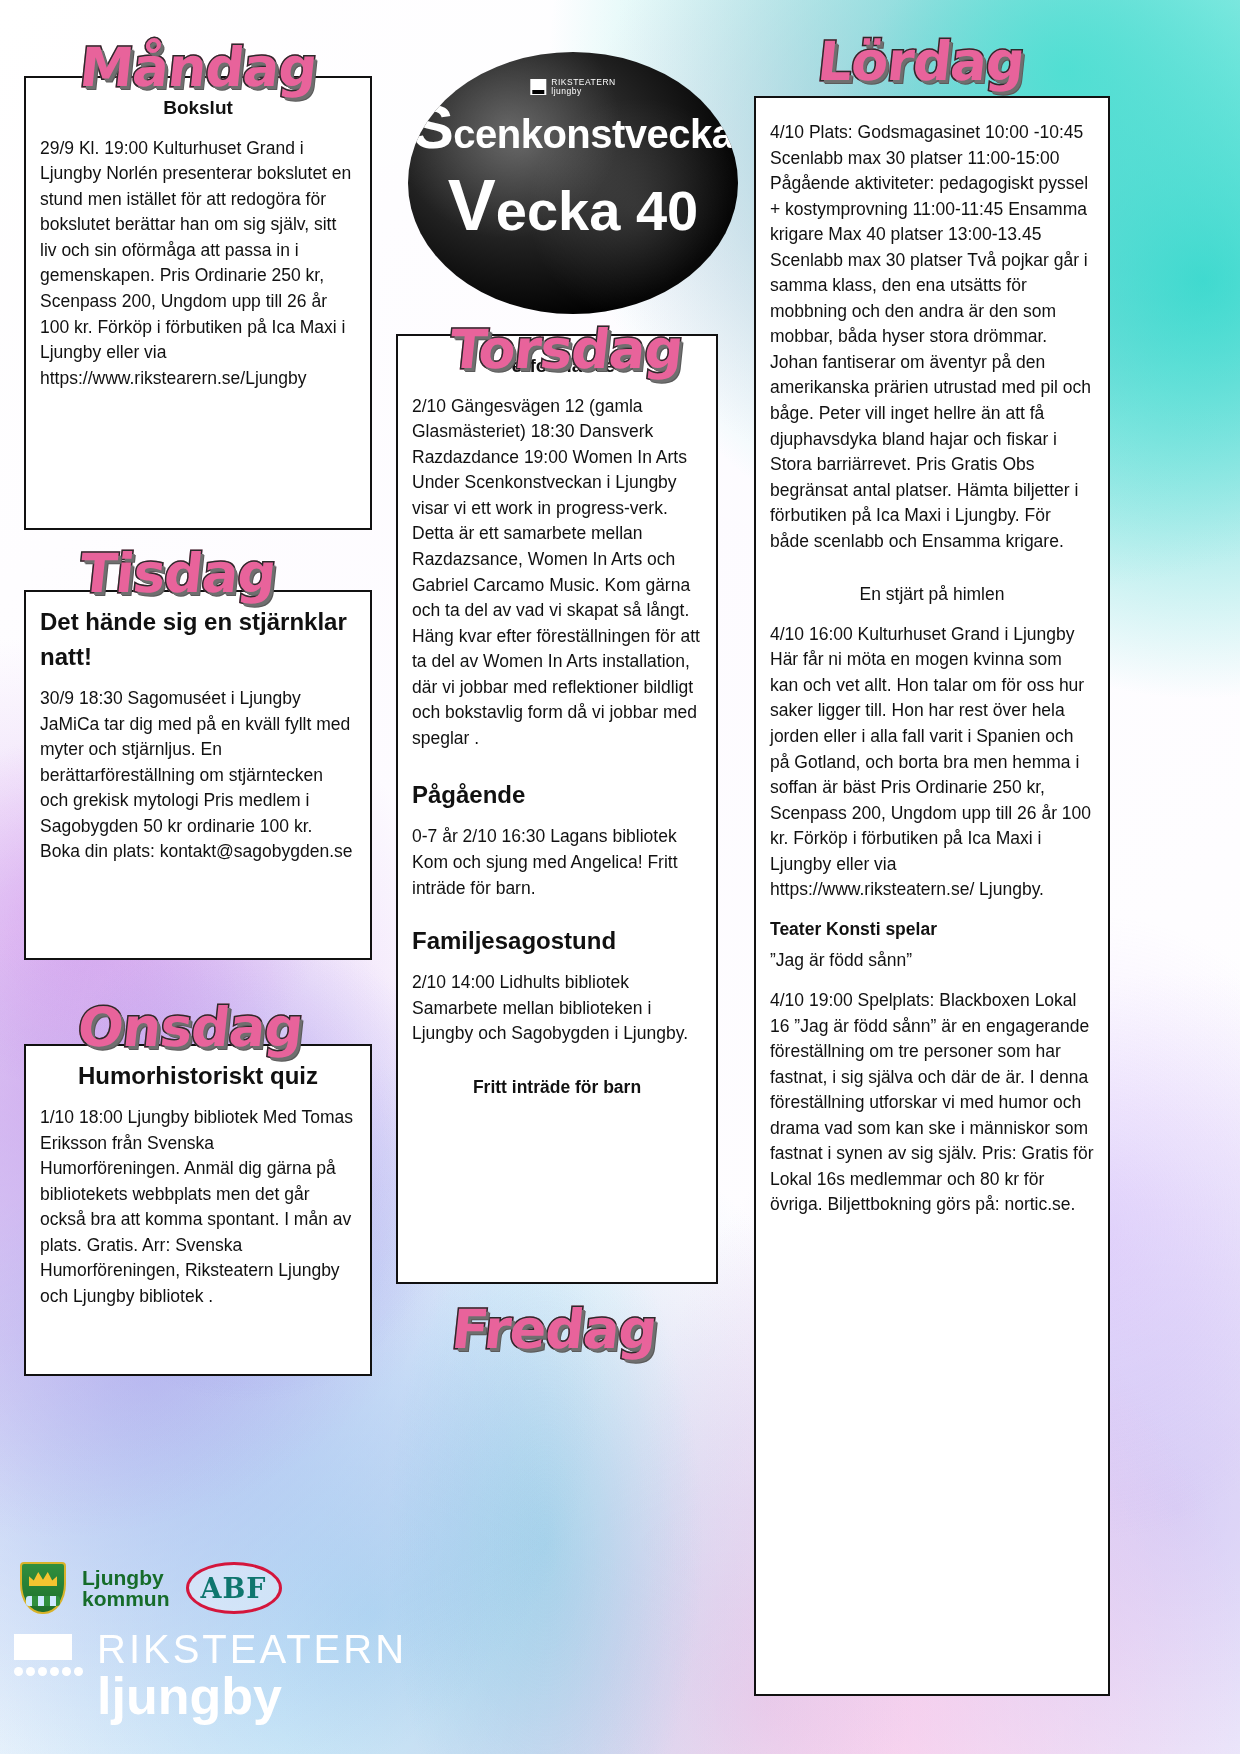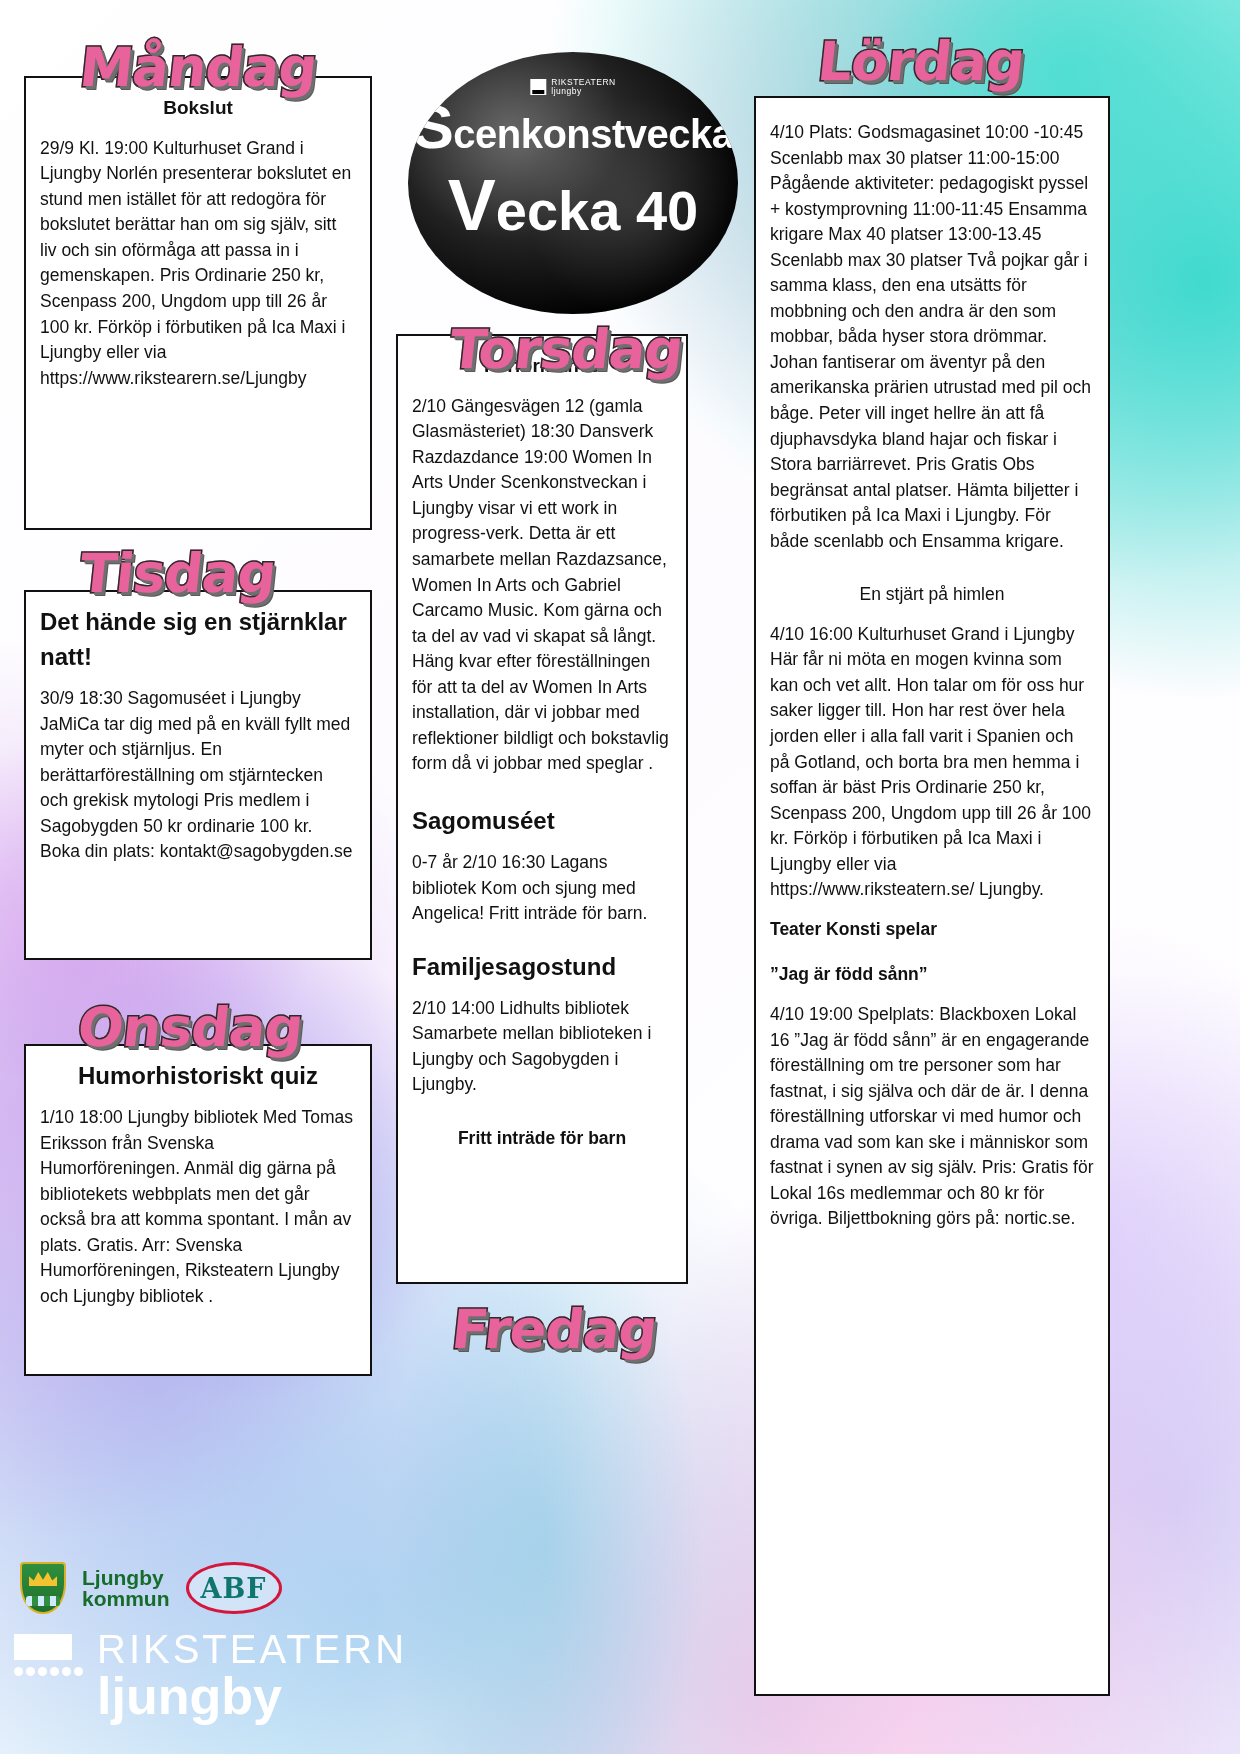--- a/index.html
+++ b/index.html
@@ -184,43 +184,43 @@
     <span class="inner">Onsdag</span>
   </div>
   <div class="box" style="left:24px; top:1044px; width:348px; height:332px;">
     <div class="sub-left" style="text-align:center">Humorhistoriskt quiz</div>
     <p>1/10 18:00 Ljungby bibliotek Med Tomas Eriksson från Svenska Humorföreningen. Anmäl dig gärna på bibliotekets webbplats men det går också bra att komma spontant. I mån av plats. Gratis. Arr: Svenska Humorföreningen, Riksteatern Ljungby och Ljungby bibliotek .</p>
   </div>
 
   <div class="daytitle" style="left:450px; top:318px;">
     <span class="inner">Torsdag</span>
   </div>
-  <div class="box" style="left:396px; top:334px; width:292px; height:950px;">
+  <div class="box" style="left:396px; top:334px; width:322px; height:950px;">
     <div class="hdr-sub">Performance</div>
     <p>2/10 Gängesvägen 12 (gamla Glasmästeriet) 18:30 Dansverk Razdazdance 19:00 Women In Arts Under Scenkonstveckan i Ljungby visar vi ett work in progress-verk. Detta är ett samarbete mellan Razdazsance, Women In Arts och Gabriel Carcamo Music. Kom gärna och ta del av vad vi skapat så långt. Häng kvar efter föreställningen för att ta del av Women In Arts installation, där vi jobbar med reflektioner bildligt och bokstavlig form då vi jobbar med speglar .</p>
-    <div class="sub-left" style="margin-top:26px">Sagomuséet</div>
+    <div class="sub-left" style="margin-top:26px">Pågående</div>
     <p>0-7 år 2/10 16:30 Lagans bibliotek Kom och sjung med Angelica! Fritt inträde för barn.</p>
     <div class="sub-left" style="margin-top:22px">Familjesagostund</div>
     <p>2/10 14:00 Lidhults bibliotek Samarbete mellan biblioteken i Ljungby och Sagobygden i Ljungby.</p>
     <p style="font-weight:bold; text-align:center; margin-top:28px;">Fritt inträde för barn</p>
   </div>
 
   <div class="daytitle" style="left:452px; top:1298px;">
     <span class="inner">Fredag</span>
   </div>
 
   <div class="daytitle" style="left:818px; top:30px;">
     <span class="inner">Lördag</span>
   </div>
   <div class="box" style="left:754px; top:96px; width:356px; height:1600px; padding-top:22px;">
     <p>4/10 Plats: Godsmagasinet 10:00 -10:45 Scenlabb max 30 platser 11:00-15:00 Pågående aktiviteter: pedagogiskt pyssel + kostymprovning 11:00-11:45 Ensamma krigare Max 40 platser 13:00-13.45 Scenlabb max 30 platser Två pojkar går i samma klass, den ena utsätts för mobbning och den andra är den som mobbar, båda hyser stora drömmar. Johan fantiserar om äventyr på den amerikanska prärien utrustad med pil och båge. Peter vill inget hellre än att få djuphavsdyka bland hajar och fiskar i Stora barriärrevet. Pris Gratis Obs begränsat antal platser. Hämta biljetter i förbutiken på Ica Maxi i Ljungby. För både scenlabb och Ensamma krigare.</p>
     <p style="font-weight:normal; margin-top:28px;text-align:center;">En stjärt på himlen</p>
     <p>4/10 16:00 Kulturhuset Grand i Ljungby Här får ni möta en mogen kvinna som kan och vet allt. Hon talar om för oss hur saker ligger till. Hon har rest över hela jorden eller i alla fall varit i Spanien och på Gotland, och borta bra men hemma i soffan är bäst Pris Ordinarie 250 kr, Scenpass 200, Ungdom upp till 26 år 100 kr. Förköp i förbutiken på Ica Maxi i Ljungby eller via https://www.riksteatern.se/ Ljungby.</p>
     <p style="font-weight:bold; margin-top:14px;">Teater Konsti spelar</p>
-    <p style="font-weight:bold; margin-top:20px;">”Jag är född sånn”</p>
+    <p style="font-weight:normal; margin-top:6px;">”Jag är född sånn”</p>
     <p>4/10 19:00 Spelplats: Blackboxen Lokal 16 ”Jag är född sånn” är en engagerande föreställning om tre personer som har fastnat, i sig själva och där de är. I denna föreställning utforskar vi med humor och drama vad som kan ske i människor som fastnat i synen av sig själv. Pris: Gratis för Lokal 16s medlemmar och 80 kr för övriga. Biljettbokning görs på: nortic.se.</p>
   </div>
 
   <div class="logo-row">
     <div class="crest">
       <div class="shield"></div>
         <div class="crown"></div>
         <div class="wave"></div>
     </div>
     <div class="lk-txt">

